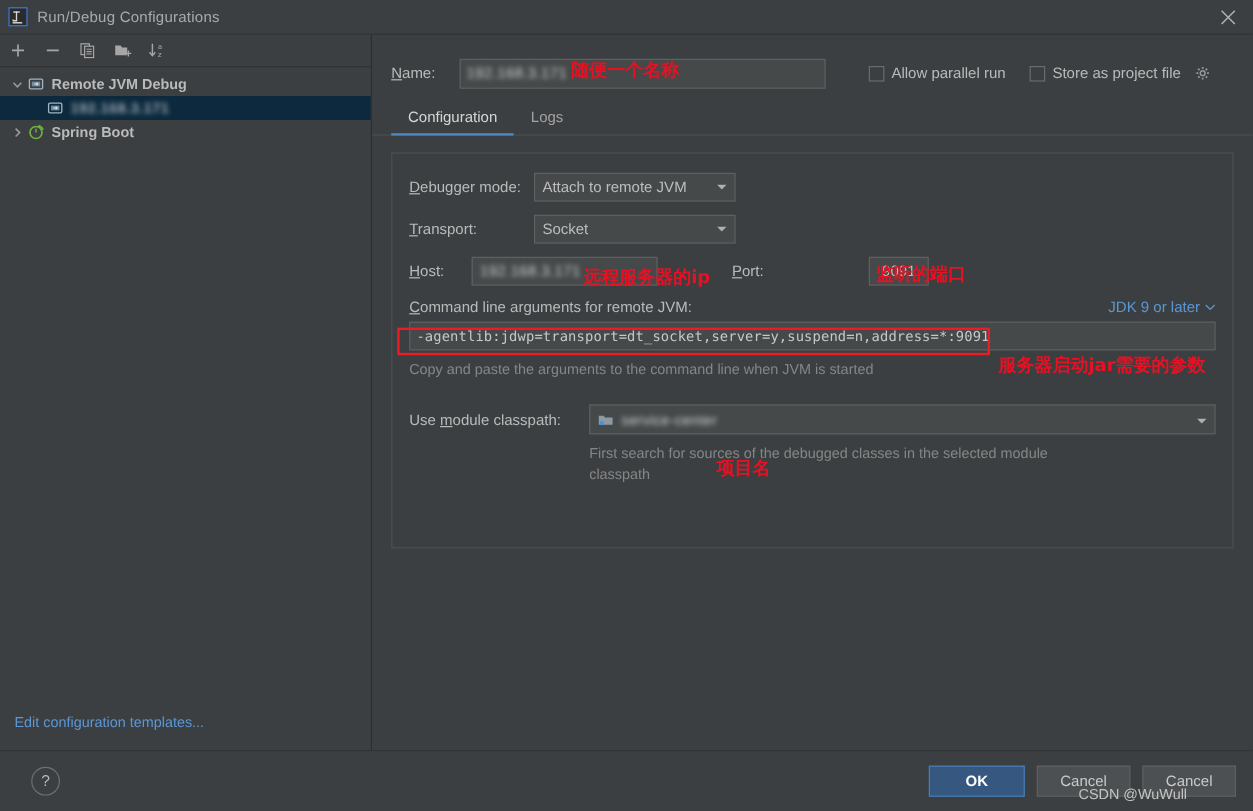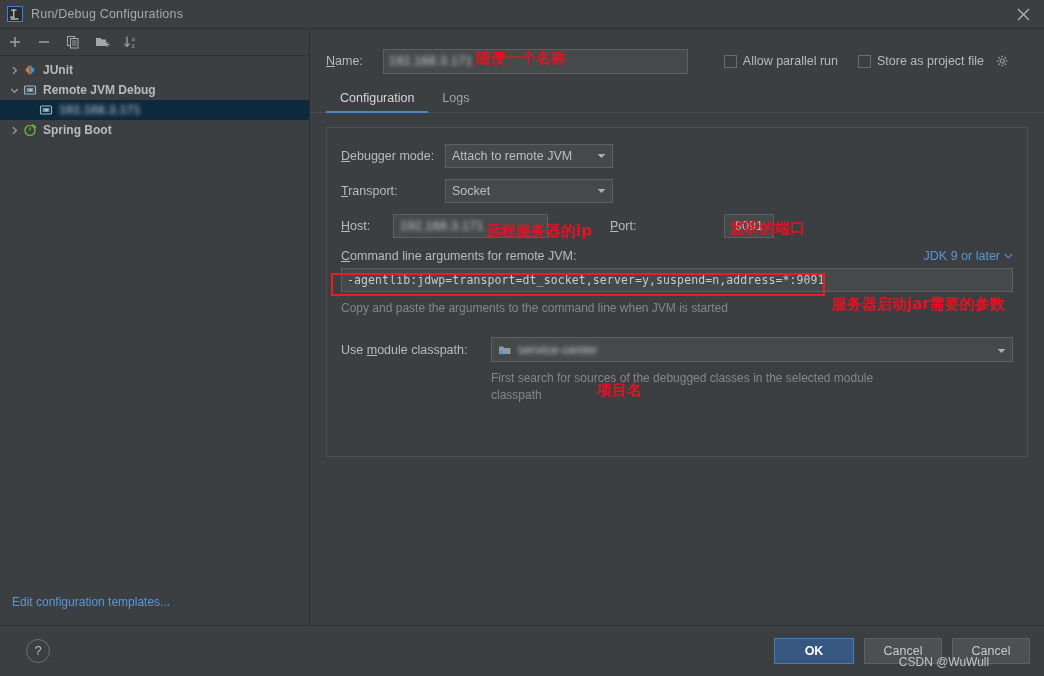--- a/index.html
+++ b/index.html
@@ -458,34 +458,20 @@
           <line x1="3" y1="1.5" x2="3" y2="11" stroke="#a6a6a6" stroke-width="1.2"></line>
           <path d="M0.6 8.6 L3 11.4 L5.4 8.6" fill="none" stroke="#a6a6a6" stroke-width="1.2"></path>
           <text x="7.5" y="6" font-size="6" fill="#a6a6a6" font-family="DejaVu Sans, sans-serif">a</text>
           <text x="7.5" y="12.8" font-size="6" fill="#a6a6a6" font-family="DejaVu Sans, sans-serif">z</text>
         </svg>
       </div>
     </div>
 
     <div class="tree">
 
-      <div class="tree-row">
-        <span class="tw">
-          <svg width="9" height="9" viewBox="0 0 9 9">
-              <path d="M3 1.2 L6.4 4.5 L3 7.8" fill="none" stroke="#9a9a9a" stroke-width="1.3"></path>
-            </svg>
-        </span>
-        <span class="tree-icon">
-          <svg width="14" height="14" viewBox="0 0 14 14">
-            <path d="M6.6 2 L6.6 12 L2.2 7 Z" fill="#e8762c"></path>
-            <path d="M7.4 2 L7.4 12 L11.8 7 Z" fill="#3b9dd6"></path>
-          </svg>
-        </span>
-        <span class="tree-label">JUnit</span>
-      </div>
 
       <div class="tree-row">
         <span class="tw">
           <svg width="9" height="9" viewBox="0 0 9 9">
               <path d="M1.2 3 L4.5 6.4 L7.8 3" fill="none" stroke="#9a9a9a" stroke-width="1.3"></path>
             </svg>
         </span>
         <span class="tree-icon">
           <svg width="14" height="14" viewBox="0 0 14 14">
             <rect x="1.5" y="3" width="11" height="8" rx="1" fill="none" stroke="#9fb6c4" stroke-width="1.1"></rect>

